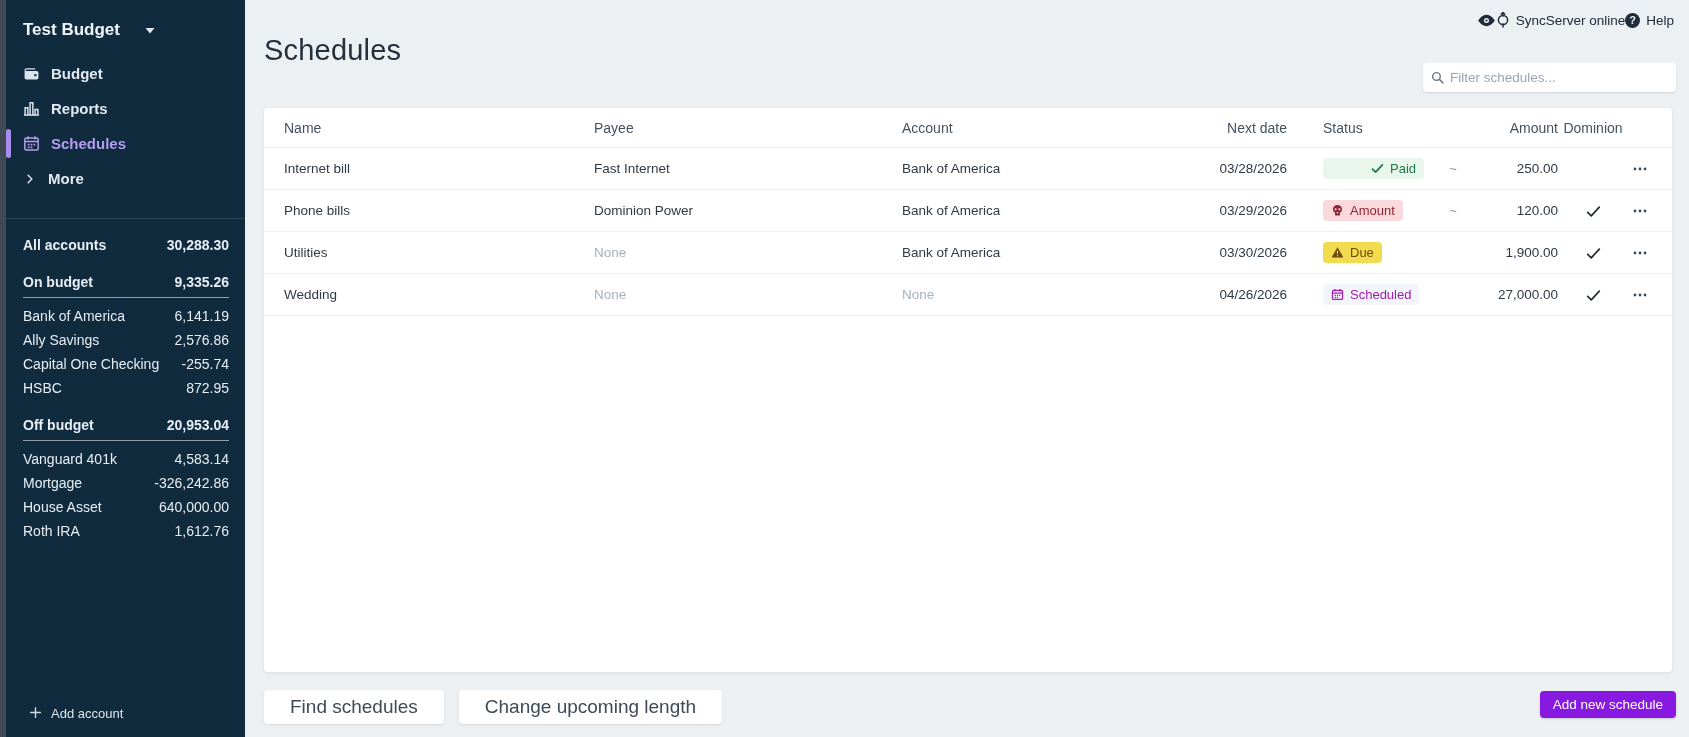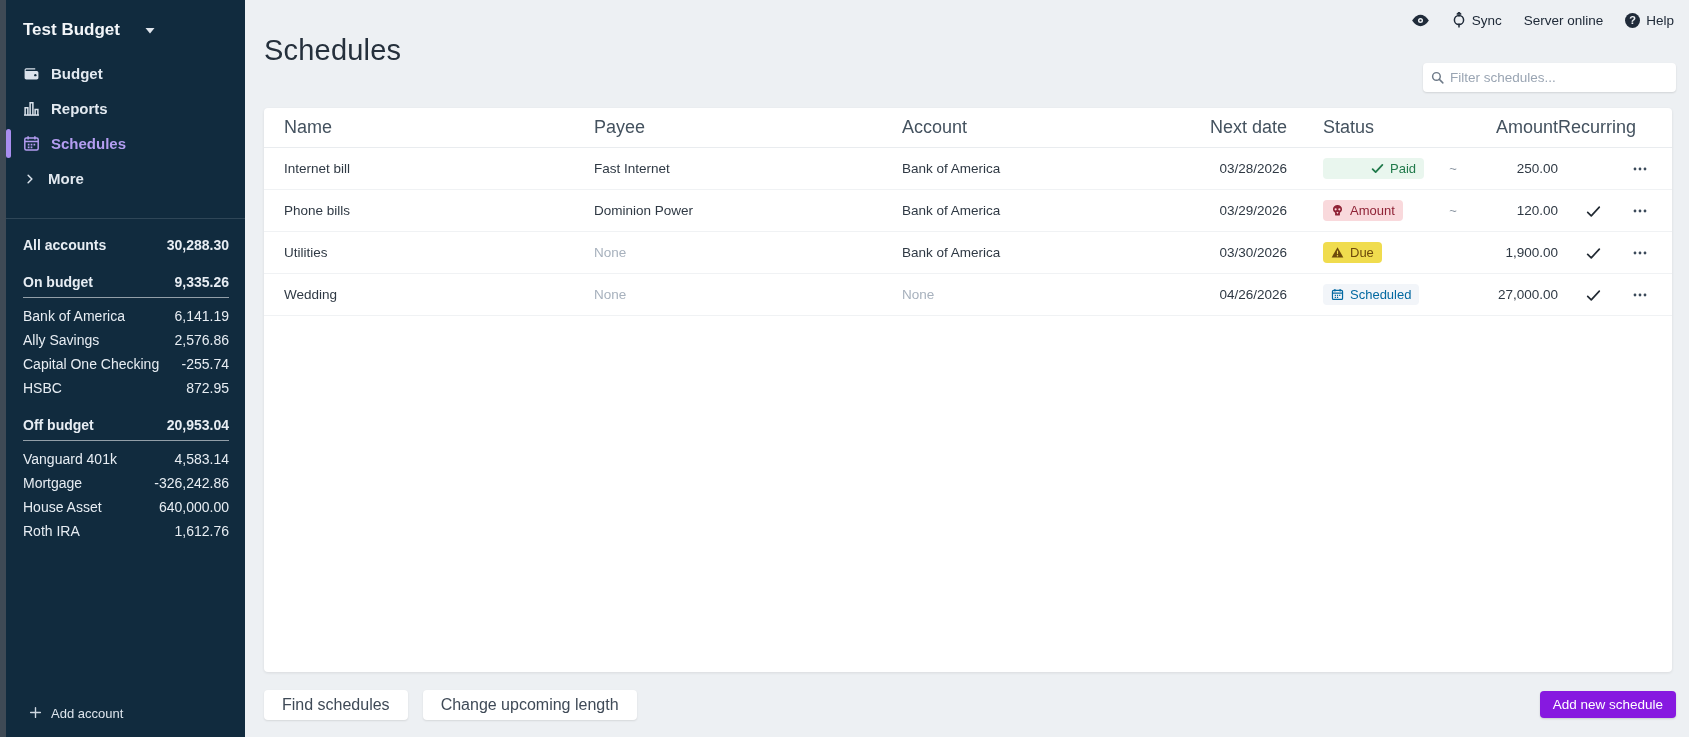--- a/index.html
+++ b/index.html
@@ -67,21 +67,21 @@
     padding:0 0 16px 23px;
     font-size:13px; color:#dde4ec; cursor:pointer;
   }
   .add-account .icon { width:13px; height:13px; color:#cfd8e2; }
 
   
   .main { position:relative; flex:1; height:737px; }
   .topbar {
     height:30px;
     display:flex; justify-content:flex-end; align-items:center;
-    gap:22px; padding:10px 15px 0 0;
+    padding:10px 15px 0 0;
     font-size:13.5px; color:#202b39;
   }
   .topbar-item { display:flex; align-items:center; gap:6px; cursor:pointer; }
   .help-circle {
     width:15px; height:15px; border-radius:50%;
     background:#202b39; color:#edf0f3;
     font-size:11px; font-weight:700;
     display:inline-flex; align-items:center; justify-content:center;
   }
   .page-title {
@@ -106,21 +106,21 @@
   
   .table-card {
     margin:41px 17px 0 19px;
     height:564px;
     background:#fff; border-radius:4px;
     box-shadow:0 1px 3px rgba(0,0,0,.09);
     overflow:hidden;
   }
   .thead, .trow { display:flex; align-items:center; padding:0 20px; }
   .thead {
-    height:40px; font-size:18px; color:#44525f;
+    height:40px; font-size:14px; color:#44525f;
     border-bottom:1px solid #e9ecef;
   }
   .trow {
     height:42px; font-size:13.5px; color:#2f3944;
     border-bottom:1px solid #f0f2f4;
     cursor:pointer;
   }
   .c-name    { flex:0 0 310px; }
   .c-payee   { flex:0 0 308px; }
   .c-account { flex:0 0 255px; }
@@ -133,33 +133,33 @@
   .muted { color:#a7b1bd; }
 
   .badge {
     display:inline-flex; align-items:center; gap:6px;
     padding:3px 8px; border-radius:4px; font-size:13px; line-height:15px;
   }
   .badge .icon { width:13px; height:13px; }
   .badge-paid      { background:#e9f6ee; color:#217a4b;padding-left:48px; }
   .badge-missed    { background:#f9d9dc; color:#8f2336; }
   .badge-due       { background:#f0dc4e; color:#6d4a0b; }
-  .badge-scheduled { background:#f2f5f9; color:#0369a1; }
+  .badge-scheduled { background:#f2f5f9; color:#a21caf; }
 
   .check-icon { width:14px; height:14px; color:#222a33; }
   .dots-icon { width:16px; height:16px; color:#3b4a5a; cursor:pointer; }
 
   
   .footer {
     display:flex; align-items:center; gap:15px;
     margin:18px 0 0 19px;
   }
   .btn {
     background:#fff; border:none; border-radius:4px;
-    padding:6px 18px; font-size:16px; color:#3f4a57;
+    padding:6px 26px; font-size:19px; color:#3f4a57;
     font-family:"Liberation Sans", sans-serif;
     box-shadow:0 1px 2px rgba(0,0,0,.10);
     cursor:pointer;
   }
   .btn-primary {
     position:absolute; right:13px; bottom:19px;
     background:#8719e0; color:#fff;
     border:none; border-radius:4px;
     padding:6px 13px; font-size:13.5px; font-weight:500;
     font-family:"Liberation Sans", sans-serif;
@@ -329,21 +329,21 @@
 
   <div class="table-card">
     <div class="thead">
       <div class="c-name">Name</div>
       <div class="c-payee">Payee</div>
       <div class="c-account">Account</div>
       <div class="c-date">Next date</div>
       <div class="c-status">Status</div>
       <div class="c-tilde"></div>
       <div class="c-amount">Amount</div>
-      <div class="c-recur">Recurring</div>
+      <div class="c-recur">Dominion</div>
       <div class="c-menu"></div>
     </div>
 
     <div class="trow">
       <div class="c-name">Internet bill</div>
       <div class="c-payee">Fast Internet</div>
       <div class="c-account">Bank of America</div>
       <div class="c-date">03/28/2026</div>
       <div class="c-status">
         <span class="badge badge-paid">

